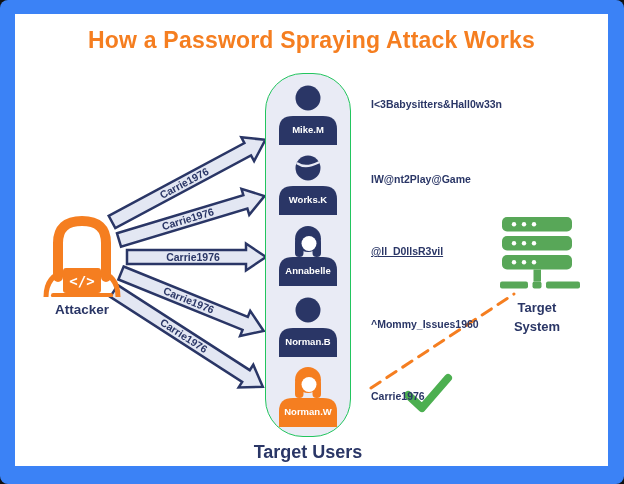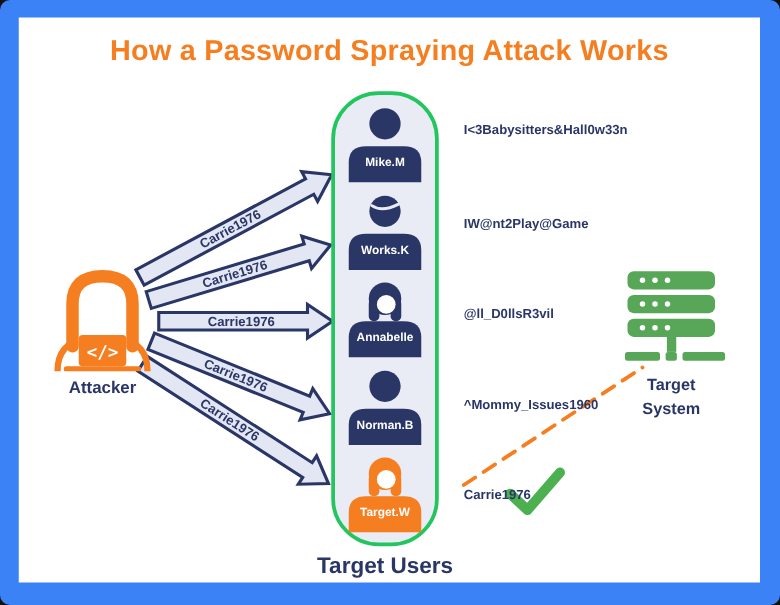--- a/index.html
+++ b/index.html
@@ -14,34 +14,34 @@
   .arrow-poly{fill:#e3e7f3;stroke:#2a3666;stroke-width:2.5;}
   .arrow-text{fill:#2a3666;font-size:10.5px;font-weight:bold;font-family:"Liberation Sans",sans-serif;}
 
   
   .attacker-wrap{position:absolute;left:25px;top:199px;width:84px;height:84px;}
   .attacker-label{position:absolute;left:17px;top:288px;width:100px;text-align:center;
                   font-size:13.5px;font-weight:bold;color:#2a3666;}
 
   
   .panel{position:absolute;left:250px;top:59px;width:86px;height:364px;background:#e9ebf5;
-         border:3px solid #22c55e;border-radius:38px;box-sizing:border-box;
+         border:1px solid #22c55e;border-radius:38px;box-sizing:border-box;
          display:flex;flex-direction:column;justify-content:space-evenly;align-items:center;z-index:2;}
   .avatar{position:relative;width:64px;height:62px;}
   .avatar svg{position:absolute;left:0;top:0;}
   .avatar.navy{color:#2a3666;}
   .avatar.orange{color:#f57e20;}
   .avatar .nameplate{position:absolute;left:0;top:41px;width:64px;text-align:center;
                      font-size:9.5px;font-weight:bold;color:#fff;}
   .panel-label{position:absolute;left:230px;top:428px;width:126px;text-align:center;
                font-size:18px;font-weight:bold;color:#2a3666;}
 
   
   .password{position:absolute;left:345px;font-size:10.5px;font-weight:bold;color:#2a3666;white-space:nowrap;margin-left:11px;}
-  .pw-0{top:84px;} .pw-1{top:159px;} .pw-2{top:231px;} .pw-3{top:304px;} .pw-4{top:376px;}
+  .pw-0{top:84px;} .pw-1{top:159px;} .pw-2{top:231px;text-decoration:underline;} .pw-3{top:304px;} .pw-4{top:376px;}
 
   
   .server-wrap{position:absolute;left:485px;top:200px;width:80px;height:78px;}
   .auth-label{position:absolute;left:452px;top:284px;width:140px;text-align:center;
               font-size:13px;font-weight:bold;color:#2a3666;line-height:19px;}
 </style>
 </head>
 <body>
 
 <div id="stage">
@@ -127,21 +127,21 @@
       </div>
 
       <div class="avatar orange">
         <svg width="64" height="62" viewBox="0 0 64 62">
           <circle cx="32" cy="15" r="13" fill="currentColor"></circle>
           <rect x="19" y="15" width="8.5" height="18" rx="4" fill="currentColor"></rect>
           <rect x="36.5" y="15" width="8.5" height="18" rx="4" fill="currentColor"></rect>
           <circle cx="33" cy="19.5" r="7.5" fill="#fff"></circle>
           <path d="M3,62 V46 Q3,33 17,33 H47 Q61,33 61,46 V62 Z" fill="currentColor"></path>
         </svg>
-        <div class="nameplate">Target.W</div>
+        <div class="nameplate">Norman.W</div>
       </div>
 
     </div>
     <div class="panel-label">Target Users</div>
 
     <div class="password pw-0">I&lt;3Babysitters&amp;Hall0w33n</div>
     <div class="password pw-1">IW@nt2Play@Game</div>
     <div class="password pw-2">@ll_D0llsR3vil</div>
     <div class="password pw-3">^Mommy_Issues1960</div>
     <div class="password pw-4">Carrie1976</div>

